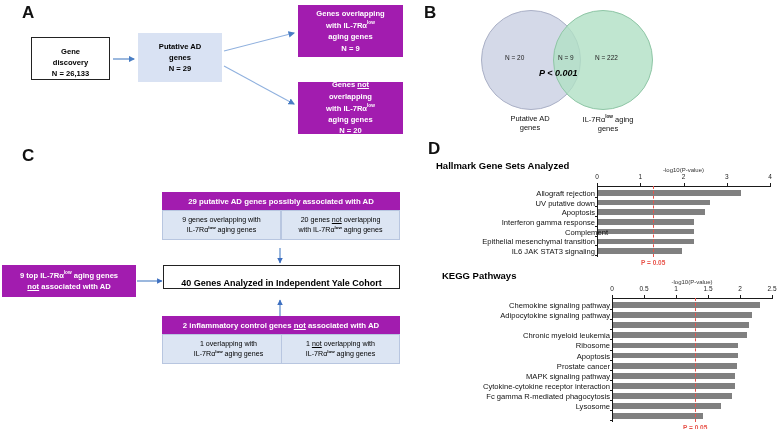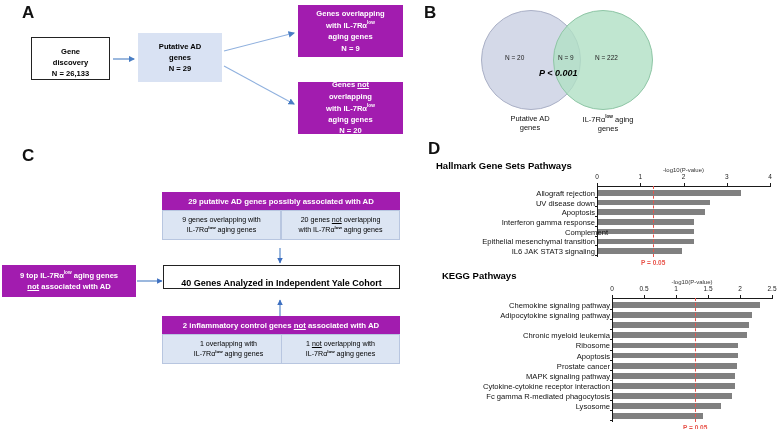--- a/index.html
+++ b/index.html
@@ -160,39 +160,39 @@
 <div class="abs box box-pale" style="left:281px;top:334px;width:119px;height:30px;font-size:7.1px;line-height:1.45;">
   <div>
     <div><span>1 </span><span class="u">not</span><span> overlapping with</span></div>
     <div><span>IL-7Rα</span><sup>low</sup><span>  aging genes</span></div>
   </div>
 </div>
 
 <div class="abs panel-letter" style="left:428px;top:140px;">D</div>
 
 <div class="abs" id="chart0" style="left:432px;top:160px;width:344px;height:100px;">
-    <div class="chart-title" style="position: absolute; left: 4px; top: 0px;">Hallmark Gene Sets Pathways</div>
+    <div class="chart-title" style="position: absolute; left: 4px; top: 0px;">Hallmark Gene Sets Analyzed</div>
     <div class="axis-title" style="position: absolute; left: 165px; width: 173px; top: 7px;">-log10(P-value)</div>
     <div class="axis-line" style="left: 165px; top: 26px; width: 173px; height: 1px;"></div>
     <div class="axis-line" style="left: 165px; top: 26px; width: 1px; height: 70.9px;"></div>
     <div class="axis-line" style="left: 165px; top: 23px; width: 1px; height: 4px;"></div>
     <div class="tick-lab" style="left: 165px; top: 13px;">0</div>
     <div class="axis-line" style="left: 208.25px; top: 23px; width: 1px; height: 4px;"></div>
     <div class="tick-lab" style="left: 208.25px; top: 13px;">1</div>
     <div class="axis-line" style="left: 251.5px; top: 23px; width: 1px; height: 4px;"></div>
     <div class="tick-lab" style="left: 251.5px; top: 13px;">2</div>
     <div class="axis-line" style="left: 294.75px; top: 23px; width: 1px; height: 4px;"></div>
     <div class="tick-lab" style="left: 294.75px; top: 13px;">3</div>
     <div class="axis-line" style="left: 338px; top: 23px; width: 1px; height: 4px;"></div>
     <div class="tick-lab" style="left: 338px; top: 13px;">4</div>
     <div class="bar" style="left: 166px; top: 30.05px; width: 142.725px; height: 5.6px; background: rgb(128, 128, 128);"></div>
     <div class="cat-lab" style="right: 181px; width: 163px; top: 32.85px;">Allograft rejection</div>
     <div class="axis-line" style="left: 163px; top: 36.7px; width: 2px; height: 1px;"></div>
     <div class="bar" style="left: 166px; top: 39.75px; width: 112.45px; height: 5.6px; background: rgb(128, 128, 128);"></div>
-    <div class="cat-lab" style="right: 181px; width: 163px; top: 42.55px;">UV disease down</div>
+    <div class="cat-lab" style="right: 181px; width: 163px; top: 42.55px;">UV putative down</div>
     <div class="axis-line" style="left: 163px; top: 46.4px; width: 2px; height: 1px;"></div>
     <div class="bar" style="left: 166px; top: 49.45px; width: 106.827px; height: 5.6px; background: rgb(128, 128, 128);"></div>
     <div class="cat-lab" style="right: 181px; width: 163px; top: 52.25px;">Apoptosis</div>
     <div class="axis-line" style="left: 163px; top: 56.1px; width: 2px; height: 1px;"></div>
     <div class="bar" style="left: 166px; top: 59.15px; width: 96.015px; height: 5.6px; background: rgb(128, 128, 128);"></div>
     <div class="cat-lab" style="right: 181px; width: 163px; top: 61.95px;">Interferon gamma response</div>
     <div class="axis-line" style="left: 163px; top: 65.8px; width: 2px; height: 1px;"></div>
     <div class="bar" style="left: 166px; top: 68.85px; width: 96.015px; height: 5.6px; background: rgb(128, 128, 128);"></div>
     <div class="cat-lab" style="right: 168px; width: 163px; top: 71.65px;">Complement</div>
     <div class="axis-line" style="left: 163px; top: 75.5px; width: 2px; height: 1px;"></div>

